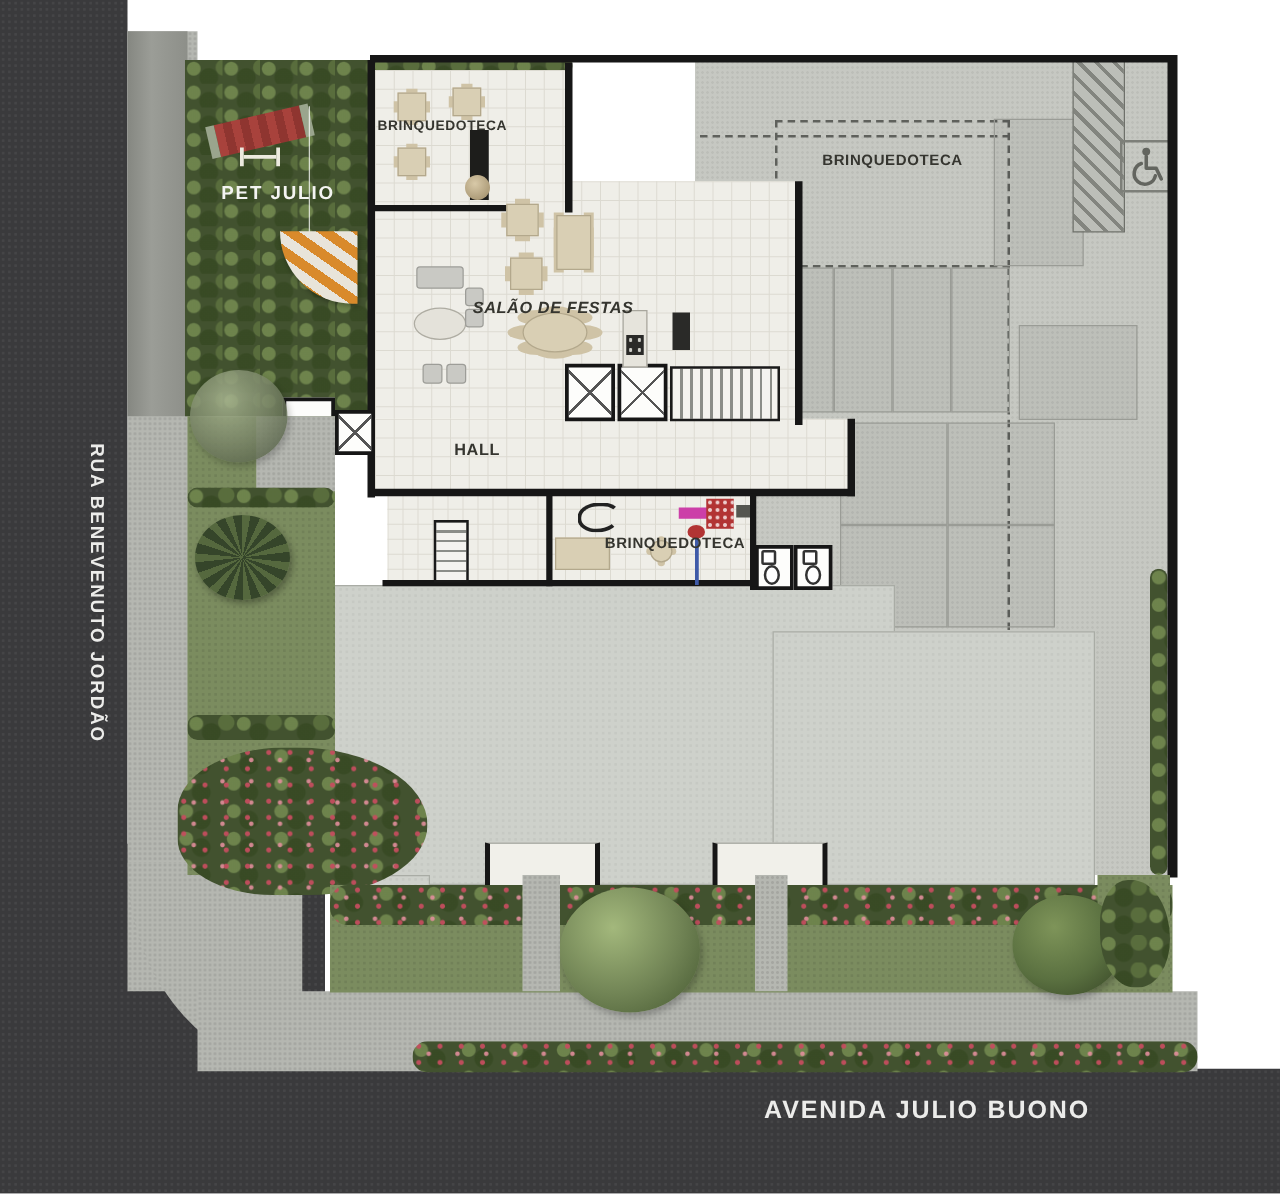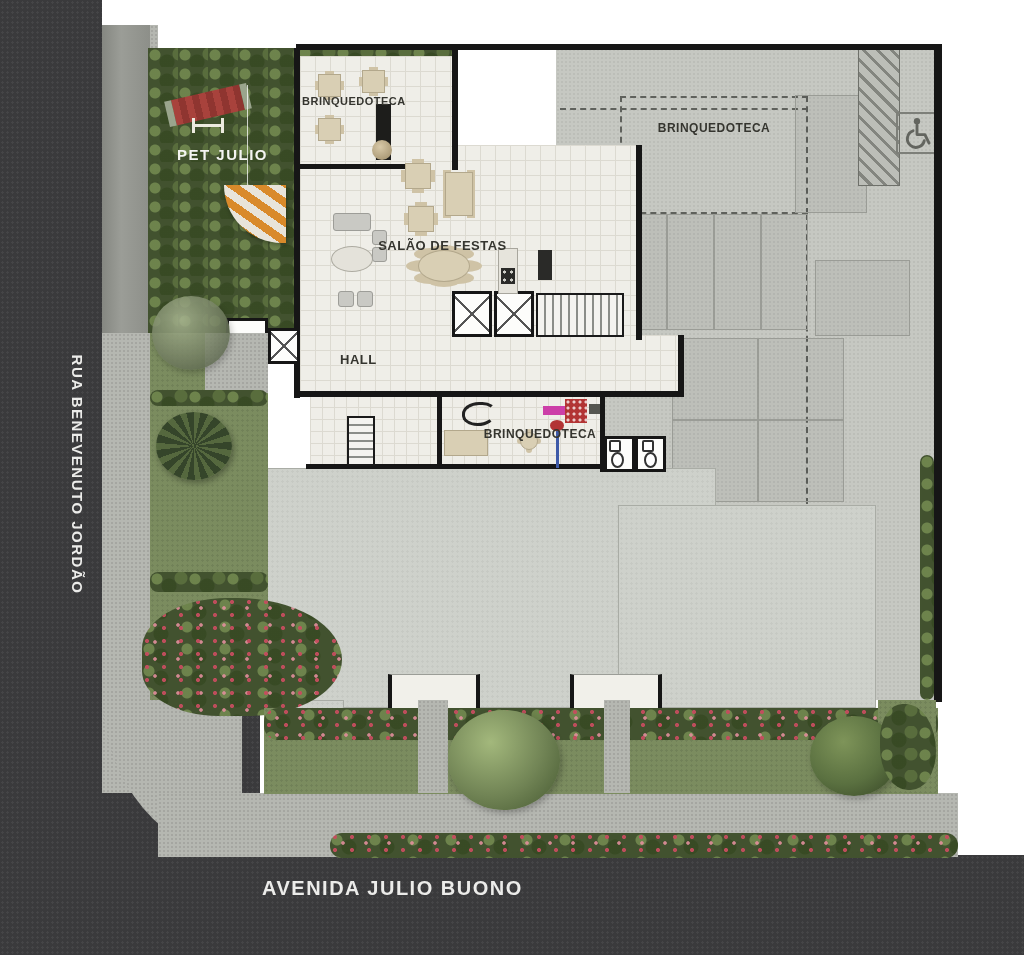--- a/index.html
+++ b/index.html
@@ -192,21 +192,21 @@
   <div class="abs flowers" style="left:264px;top:708px;width:674px;height:32px;border-radius:14px;"></div>
   <div class="abs grass" style="left:878px;top:700px;width:58px;height:93px;"></div>
   <div class="abs sidewalk" style="left:418px;top:700px;width:30px;height:93px;"></div>
   <div class="abs sidewalk" style="left:604px;top:700px;width:26px;height:93px;"></div>
   <div class="abs tree" style="left:448px;top:710px;width:112px;height:100px;"></div>
   <div class="abs tree dark" style="left:810px;top:716px;width:88px;height:80px;"></div>
   <div class="abs leafy" style="left:880px;top:704px;width:56px;height:86px;border-radius:40% 55% 45% 50%;"></div>
 
   <div class="abs lbl light" style="left:150px;top:146px;width:145px;text-align:center;font-size:15px;letter-spacing:1.5px;">PET JULIO</div>
   <div class="abs lbl" style="left:302px;top:95px;width:150px;text-align:left;font-size:11px;">BRINQUEDOTECA</div>
-  <div class="abs lbl" style="left:360px;top:238px;width:165px;text-align:center;font-size:13px;">SALÃO DE FESTAS</div>
-  <div class="abs lbl" style="left:340px;top:352px;width:60px;text-align:left;font-size:13px;">HALL</div>
+  <div class="abs lbl" style="left:360px;top:238px;width:165px;text-align:center;font-size:13px;font-style:italic;">SALÃO DE FESTAS</div>
+  <div class="abs lbl" style="left:340px;top:352px;width:60px;text-align:right;font-size:13px;">HALL</div>
   <div class="abs lbl" style="left:620px;top:121px;width:188px;text-align:center;font-size:12px;">BRINQUEDOTECA</div>
   <div class="abs lbl" style="left:455px;top:427px;width:170px;text-align:center;font-size:12px;">BRINQUEDOTECA</div>
-  <div class="abs streetlbl" style="left:262px;top:877px;width:610px;text-align:left;font-size:20px;">AVENIDA JULIO BUONO</div>
+  <div class="abs streetlbl" style="left:262px;top:877px;width:610px;text-align:right;font-size:20px;">AVENIDA JULIO BUONO</div>
   <div class="abs streetlbl" style="left:-75px;top:466px;width:305px;text-align:center;font-size:15px;transform:rotate(90deg);">RUA BENEVENUTO JORDÃO</div>
 
 
 </div>
 
 </body></html>

